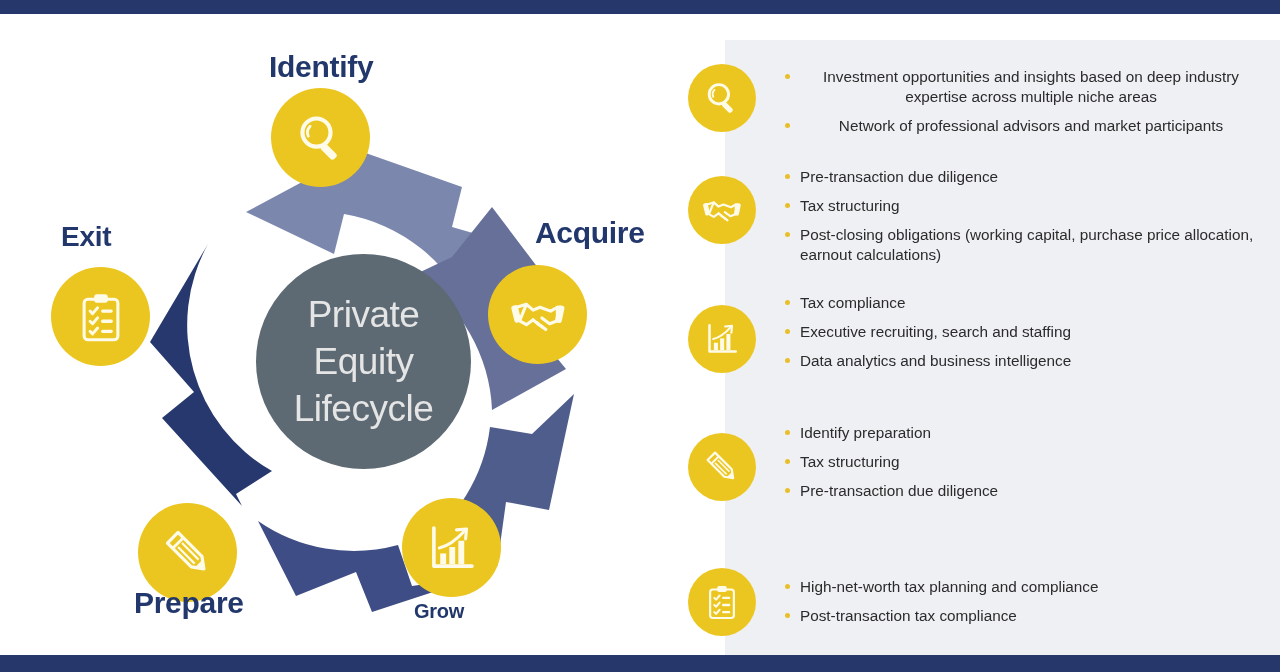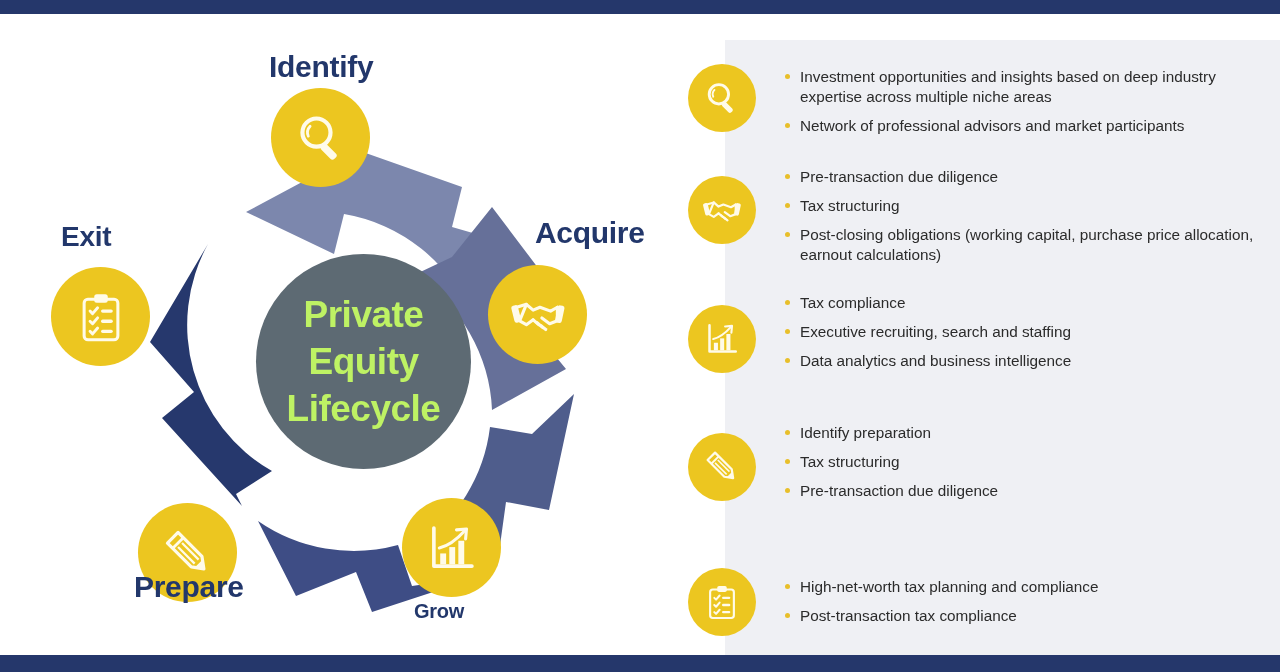--- a/index.html
+++ b/index.html
@@ -77,23 +77,23 @@
     width: 215px; height: 215px;
     border-radius: 50%;
     background: #5d6a73;
     display: flex;
     flex-direction: column;
     align-items: center;
     justify-content: center;
     box-sizing: border-box;
   }
   .center-line {
-    color: #bef264;
+    color: #e5e5e5;
     font-size: 37px;
-    font-weight: bold;
+    font-weight: normal;
     line-height: 47px;
     letter-spacing: -0.5px;
   }
 
   
   .row {
     position: absolute;
     left: 0;
     width: 555px;
     background: #eff0f4;
@@ -218,21 +218,21 @@
         <svg class="ic" width="60" height="60" viewBox="0 0 64 64">
           <g transform="rotate(-45 32 32)">
             <path d="M24 9 L40 9 L40 45 L32 56 L24 45 Z" fill="none" stroke="#fffbe9" stroke-width="3.4" stroke-linejoin="round"></path>
             <path d="M24 17 L40 17" stroke="#fffbe9" stroke-width="3"></path>
             <path d="M29 20 L29 45" stroke="#fffbe9" stroke-width="2.4"></path>
             <path d="M35 20 L35 45" stroke="#fffbe9" stroke-width="2.4"></path>
             <path d="M26 48 L32 56 L38 48 Z" fill="#fffbe9"></path>
           </g>
         </svg>
       </div>
-      <div class="node-label" style="left:94px; top:556px; font-size:30px;">Prepare</div>
+      <div class="node-label" style="left:94px; top:572px; font-size:30px;">Prepare</div>
 
       <div class="node-disc" style="left:11px; top:253px; width:99px; height:99px;">
         <svg class="ic" width="54" height="54" viewBox="0 0 64 64">
           <rect x="12" y="11" width="40" height="48" rx="4.5" fill="none" stroke="#fffbe9" stroke-width="3.6"></rect>
           <rect x="24" y="5" width="16" height="10" rx="3" fill="#fffbe9"></rect>
           <g stroke="#fffbe9" stroke-width="3.4" fill="none" stroke-linecap="round" stroke-linejoin="round">
             <path d="M19 25 L22 28 L28 21"></path>
             <path d="M19 37 L22 40 L28 33"></path>
             <path d="M19 49 L22 52 L28 45"></path>
           </g>
@@ -243,21 +243,21 @@
           </g>
         </svg>
       </div>
       <div class="node-label" style="left:21px; top:207px; font-size:28px;">Exit</div>
 
     </div>
   </div>
 
   <div class="panel-right">
 
-    <div class="row" style="top:26px; height:117px;">
+    <div class="row" style="top:26px; height:117px;text-align:center;">
       <div class="row-icon" style="top:24px;">
         <svg class="ic" width="40" height="40" viewBox="0 0 64 64">
           <circle cx="27" cy="26" r="15.5" fill="none" stroke="#fffbe9" stroke-width="4.6"></circle>
           <path d="M20 19 a10 10 0 0 0 -2 11" fill="none" stroke="#fffbe9" stroke-width="3" stroke-linecap="round"></path>
           <rect x="36" y="37.5" width="8.5" height="20" rx="3.2" fill="#fffbe9" transform="rotate(-45 40 47)"></rect>
         </svg>
       </div>
       <div class="row-bullets" style="top:27px;">
         <div class="bullet">Investment opportunities and insights based on deep industry expertise across multiple niche areas</div>
         <div class="bullet">Network of professional advisors and market participants</div>

